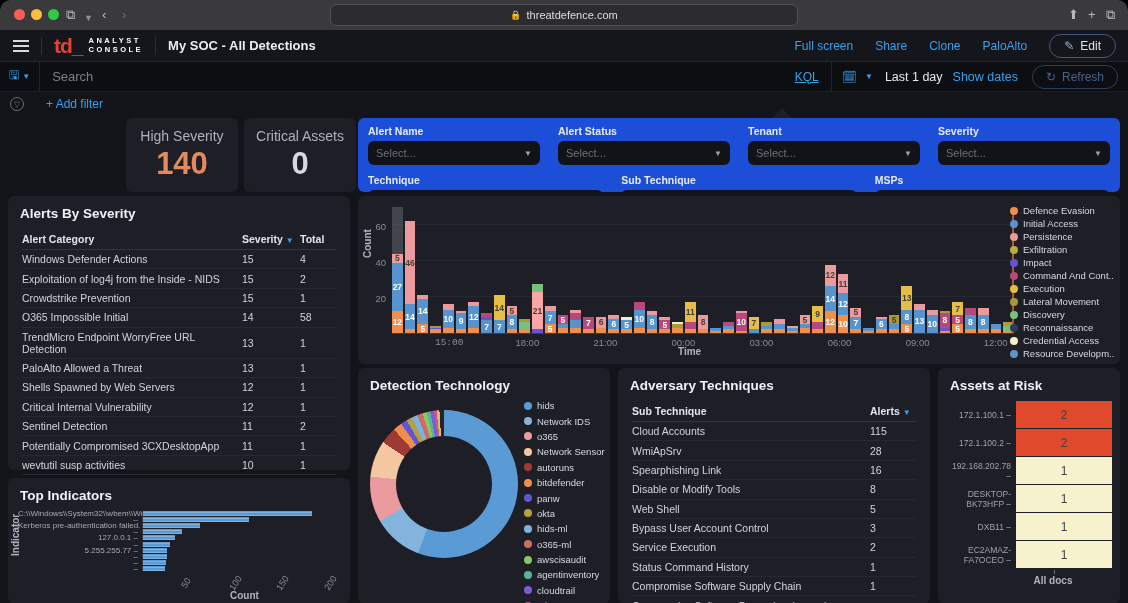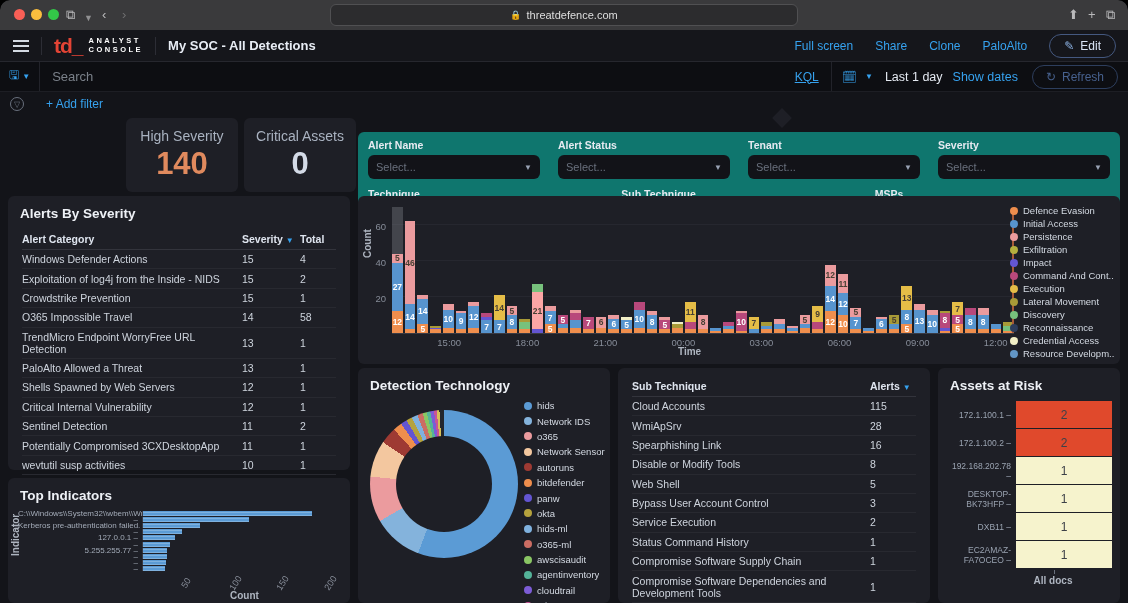--- a/index.html
+++ b/index.html
@@ -35,21 +35,21 @@
   .filterrow{position:absolute;left:0;top:92px;width:1128px;height:24px;background:#131419;display:flex;align-items:center;}
   .filtercirc{width:14px;height:14px;border:1px solid #69707d;border-radius:50%;margin-left:10px;position:relative;color:#69707d;font-size:8px;text-align:center;line-height:13px;}
   .addfilter{color:#36a2ef;font-size:12px;margin-left:22px;}
   
   .panel{position:absolute;background:#1e1f26;border-radius:6px;}
   .ptitle{color:#eef1f6;font-size:13.5px;font-weight:bold;padding:10px 12px 0 12px;}
   .card{display:flex;flex-direction:column;align-items:center;justify-content:center;}
   .cardlabel{color:#a9b2c0;font-size:14px;}
   .cardvalue{font-size:31px;font-weight:bold;margin-top:2px;}
   
-  .fpanel{position:absolute;left:358px;top:132px;width:762px;height:74px;background:#0f766e;border-radius:6px;overflow:hidden;}
+  .fpanel{position:absolute;left:358px;top:118px;width:762px;height:74px;background:#1d4ed8;border-radius:6px;overflow:hidden;}
   .fparrow{position:absolute;left:775px;top:111px;width:14px;height:14px;background:#1e1f26;transform:rotate(45deg);}
   .frow1{position:absolute;left:10px;top:7px;width:742px;display:grid;grid-template-columns:1fr 1fr 1fr 1fr;gap:18px;}
   .flabel{color:#e6eaf1;font-size:10.5px;font-weight:bold;margin-bottom:4px;}
   .fselect{height:24px;background:#121318;border-radius:6px;display:flex;align-items:center;padding:0 8px;color:#69707d;font-size:11px;}
   .fselect .chev{margin-left:auto;color:#98a2b3;}
   .frow2{position:absolute;left:10px;top:56px;width:742px;display:grid;grid-template-columns:1fr 1fr 1fr;gap:18px;}
   
   .tbl{width:100%;border-collapse:collapse;}
   .tbl th{color:#dfe5ef;font-size:10.5px;font-weight:bold;text-align:left;padding:4px 0;border-bottom:1px solid #33343c;}
   .tbl td{color:#ced4dd;font-size:10.5px;padding:3.2px 0;border-bottom:1px solid #282930;}
@@ -230,21 +230,21 @@
               <td>Exploitation of log4j from the Inside - NIDS</td>
               <td>15</td>
               <td>2</td>
             </tr>
             <tr>
               <td>Crowdstrike Prevention</td>
               <td>15</td>
               <td>1</td>
             </tr>
             <tr>
-              <td>O365 Impossible Travel</td>
+              <td>O365 Impossible Initial</td>
               <td>14</td>
               <td>58</td>
             </tr>
             <tr>
               <td>TrendMicro Endpoint WorryFree URL Detection</td>
               <td>13</td>
               <td>1</td>
             </tr>
             <tr>
               <td>PaloAlto Allowed a Threat</td>
@@ -533,21 +533,21 @@
           <div class="tsbar">
             <div class="seg" style="height: 3.6px; background: rgb(239, 142, 77); color: rgb(255, 255, 255);"></div>
             <div class="seg" style="height: 5.4px; background: rgb(87, 148, 206); color: rgb(255, 255, 255);"></div>
           </div>
           <div class="tsbar">
             <div class="seg" style="height: 1.8px; background: rgb(239, 142, 77); color: rgb(255, 255, 255);"></div>
             <div class="seg" style="height: 5.4px; background: rgb(119, 193, 124); color: rgb(71, 63, 51);"></div>
             <div class="seg" style="height: 3.6px; background: rgb(168, 154, 55); color: rgb(71, 63, 51);"></div>
           </div>
         </div>
-        <div class="xtick" style="left: 9.2%;">15:00</div>
+        <div class="xtick" style="left: 9.2%; font-family: Liberation Mono, monospace;">15:00</div>
         <div class="xtick" style="left: 21.75%;">18:00</div>
         <div class="xtick" style="left: 34.3%;">21:00</div>
         <div class="xtick" style="left: 46.85%;">00:00</div>
         <div class="xtick" style="left: 59.4%;">03:00</div>
         <div class="xtick" style="left: 71.95%;">06:00</div>
         <div class="xtick" style="left: 84.5%;">09:00</div>
         <div class="xtick" style="left: 97.05%;">12:00</div>
         <div class="nowline"></div>
       </div>
     <div class="axlabel" style="position:absolute;left:320px;top:150px">Time</div>
@@ -662,20 +662,21 @@
           <span class="legtxt">cloudtrail</span>
         </div>
         <div class="legitem">
           <span class="legdot" style="background:#c85397"></span>
           <span class="legtxt">mimecast</span>
         </div>
       </div>
   </div>
 
   <div class="panel" style="left:618px;top:368px;width:312px;height:235px">
+    <div class="ptitle">Adversary Techniques</div>
     <div style="padding:8px 14px 0 14px">
       <table class="tbl">
         <thead>
             <tr>
           <th><span>Sub Technique</span></th>
           <th style="width:46px"><span>Alerts</span> <span class="sortarrow">▼</span></th>
         </tr>
           </thead>
         <tbody id="advrows">
             <tr>

